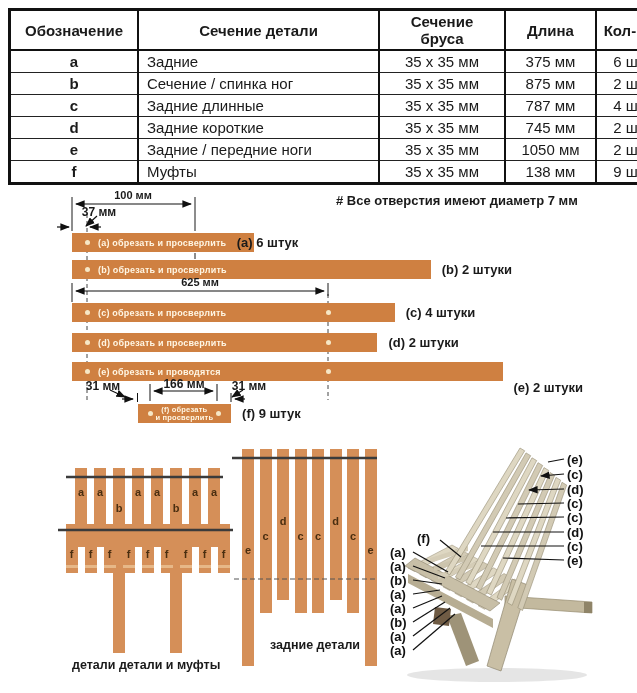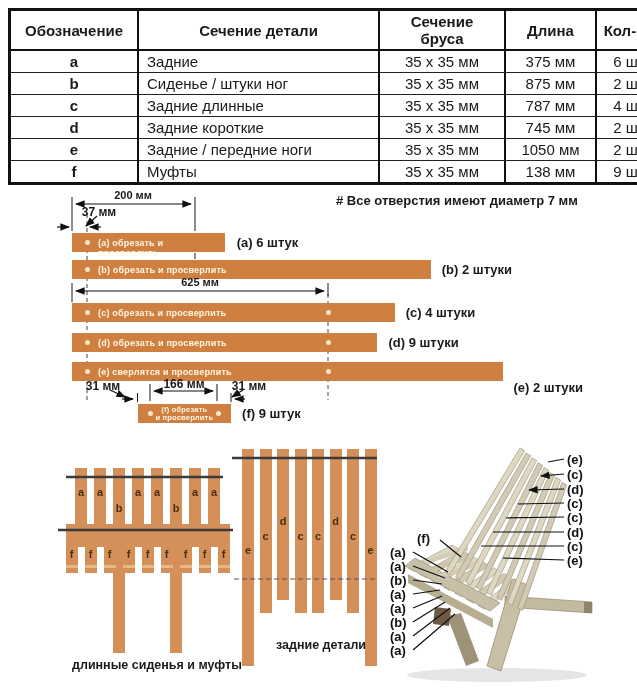--- a/index.html
+++ b/index.html
@@ -54,21 +54,21 @@
       <tbody>
         <tr>
           <td class="sym">a</td>
           <td class="desc">Задние</td>
           <td>35 x 35 мм</td>
           <td>375 мм</td>
           <td>6 шт</td>
         </tr>
         <tr>
           <td class="sym">b</td>
-          <td class="desc">Сиденье / штуки ног</td>
+          <td class="desc">Сечение / спинка ног</td>
           <td>35 x 35 мм</td>
           <td>875 мм</td>
           <td>2 шт</td>
         </tr>
         <tr>
           <td class="sym">c</td>
           <td class="desc">Задние длинные</td>
           <td>35 x 35 мм</td>
           <td>787 мм</td>
           <td>4 шт</td>
@@ -172,58 +172,58 @@
         <line x1="413" y1="608" x2="442" y2="596" stroke="#111" stroke-width="1.2"></line>
         <text x="390" y="626.5" font-family="Liberation Sans, DejaVu Sans, sans-serif" font-size="13" font-weight="bold" fill="#111">(b)</text>
         <line x1="413" y1="622" x2="445" y2="602" stroke="#111" stroke-width="1.2"></line>
         <text x="390" y="640.5" font-family="Liberation Sans, DejaVu Sans, sans-serif" font-size="13" font-weight="bold" fill="#111">(a)</text>
         <line x1="413" y1="636" x2="450" y2="608" stroke="#111" stroke-width="1.2"></line>
         <text x="390" y="654.5" font-family="Liberation Sans, DejaVu Sans, sans-serif" font-size="13" font-weight="bold" fill="#111">(a)</text>
         <line x1="413" y1="650" x2="455" y2="614" stroke="#111" stroke-width="1.2"></line>
       </g>
   </svg>
 
-  <div class="dimtext" style="left:93px;top:189px;width:80px;">200 мм</div>
+  <div class="dimtext" style="left:93px;top:189px;width:80px;">100 мм</div>
   <div class="dimtext sm" style="left:78px;top:205px;width:42px;">37 мм</div>
   <div class="dimtext" style="left:160px;top:276px;width:80px;">625 мм</div>
   <div class="dimtext sm" style="left:84px;top:379px;width:38px;">31 мм</div>
   <div class="dimtext sm" style="left:151px;top:377px;width:66px;">166 мм</div>
   <div class="dimtext sm" style="left:230px;top:379px;width:38px;">31 мм</div>
 
   <div id="notes">
     <div># Все отверстия имеют диаметр 7 мм</div>
   </div>
 
   <div id="cut-bars">
-      <div class="cutbar" style="left: 72px; top: 233px; width: 153px; background: rgb(207, 128, 65);">
+      <div class="cutbar" style="left: 72px; top: 233px; width: 182px; background: rgb(207, 128, 65);">
         <span class="dot" style="left: 12.67px; background: rgb(246, 231, 198);"></span>
         <div class="txt" style="color: rgb(255, 246, 228);">(a) обрезать и просверлить</div>
       </div>
       <span class="cutlabel" style="left: 236.75px; top: 235px;">(a) 6 штук</span>
       <div class="cutbar" style="left: 72px; top: 260px; width: 358.75px; background: rgb(207, 128, 65);">
         <span class="dot" style="left: 12.67px; background: rgb(246, 231, 198);"></span>
         <div class="txt" style="color: rgb(255, 246, 228);">(b) обрезать и просверлить</div>
       </div>
       <span class="cutlabel" style="left: 441.75px; top: 262px;">(b) 2 штуки</span>
       <div class="cutbar" style="left: 72px; top: 303px; width: 322.67px; background: rgb(207, 128, 65);">
         <span class="dot" style="left: 12.67px; background: rgb(246, 231, 198);"></span>
         <span class="dot" style="left: 253.75px; background: rgb(246, 231, 198);"></span>
         <div class="txt" style="color: rgb(255, 246, 228);">(c) обрезать и просверлить</div>
       </div>
       <span class="cutlabel" style="left: 405.67px; top: 305px;">(c) 4 штуки</span>
       <div class="cutbar" style="left: 72px; top: 333px; width: 305.45px; background: rgb(207, 128, 65);">
         <span class="dot" style="left: 12.67px; background: rgb(246, 231, 198);"></span>
         <span class="dot" style="left: 253.75px; background: rgb(246, 231, 198);"></span>
         <div class="txt" style="color: rgb(255, 246, 228);">(d) обрезать и просверлить</div>
       </div>
-      <span class="cutlabel" style="left: 388.45px; top: 335px;">(d) 9 штуки</span>
+      <span class="cutlabel" style="left: 388.45px; top: 335px;">(d) 2 штуки</span>
       <div class="cutbar" style="left: 72px; top: 362px; width: 430.5px; background: rgb(207, 128, 65);">
         <span class="dot" style="left: 12.67px; background: rgb(246, 231, 198);"></span>
         <span class="dot" style="left: 253.75px; background: rgb(246, 231, 198);"></span>
-        <div class="txt" style="color: rgb(255, 246, 228);">(e) сверлятся и просверлить</div>
+        <div class="txt" style="color: rgb(255, 246, 228);">(e) обрезать и проводятся</div>
       </div>
       <span class="cutlabel" style="left: 513.5px; top: 380px;">(e) 2 штуки</span>
       <div class="cutbar small" style="left: 137.6px; top: 404px; width: 93.48px; background: rgb(207, 128, 65);">
         <span class="dot" style="left: 10.21px; background: rgb(246, 231, 198);"></span>
         <span class="dot" style="left: 78.27px; background: rgb(246, 231, 198);"></span>
         <div class="txt" style="color: rgb(255, 246, 228);">(f) обрезать
 и просверлить</div>
       </div>
       <span class="cutlabel" style="left: 242.08px; top: 406px;">(f) 9 штук</span>
     </div>
@@ -309,22 +309,22 @@
       <div class="stick" style="left: 329.5px; top: 449px; width: 12px; height: 151px; background: rgb(213, 143, 88);">
         <div class="ltr" style="top: 66px; color: rgb(74, 46, 16);">d</div>
       </div>
       <div class="stick" style="left: 347px; top: 449px; width: 12px; height: 164px; background: rgb(213, 143, 88);">
         <div class="ltr" style="top: 81px; color: rgb(74, 46, 16);">c</div>
       </div>
       <div class="stick" style="left: 364.5px; top: 449px; width: 12px; height: 217px; background: rgb(213, 143, 88);">
         <div class="ltr" style="top: 95px; color: rgb(74, 46, 16);">e</div>
       </div>
     </div>
-  <div class="caption" style="left:72px;top:658px;">длинные сиденья и муфты</div>
-  <div class="caption" style="left:276px;top:638px;text-align:center;">задние детали</div>
+  <div class="caption" style="left:72px;top:658px;">детали детали и муфты</div>
+  <div class="caption" style="left:270px;top:638px;text-align:center;">задние детали</div>
 
   <svg id="chair" width="252" height="258" viewBox="0 0 252 258">
     <ellipse cx="112" cy="240" rx="90" ry="7" fill="rgba(0,0,0,0.10)"></ellipse>
     <polygon points="120,161 207,167 207,178 120,172" fill="#C3B99E" stroke="#958B6E" stroke-width="0.7"></polygon>
     <polygon points="199,167 207,167 207,178 199,178" fill="#8F8468"></polygon>
     <polygon points="62,181 76,178 94,226 81,231" fill="#9E9378"></polygon>
     <polygon points="50,172 66,174 64,191 48,189" fill="#6F5B44"></polygon>
     <g id="seat-slats">
         <polygon points="23,133 67,110 73.4,113.5 29.4,136.5" fill="#DED7C2" stroke="#968D74" stroke-width="0.5"></polygon>
         <polygon points="34.7,139.3 77.4,115.7 83.80000000000001,119.2 41.1,142.8" fill="#D2CAB4" stroke="#968D74" stroke-width="0.5"></polygon>

